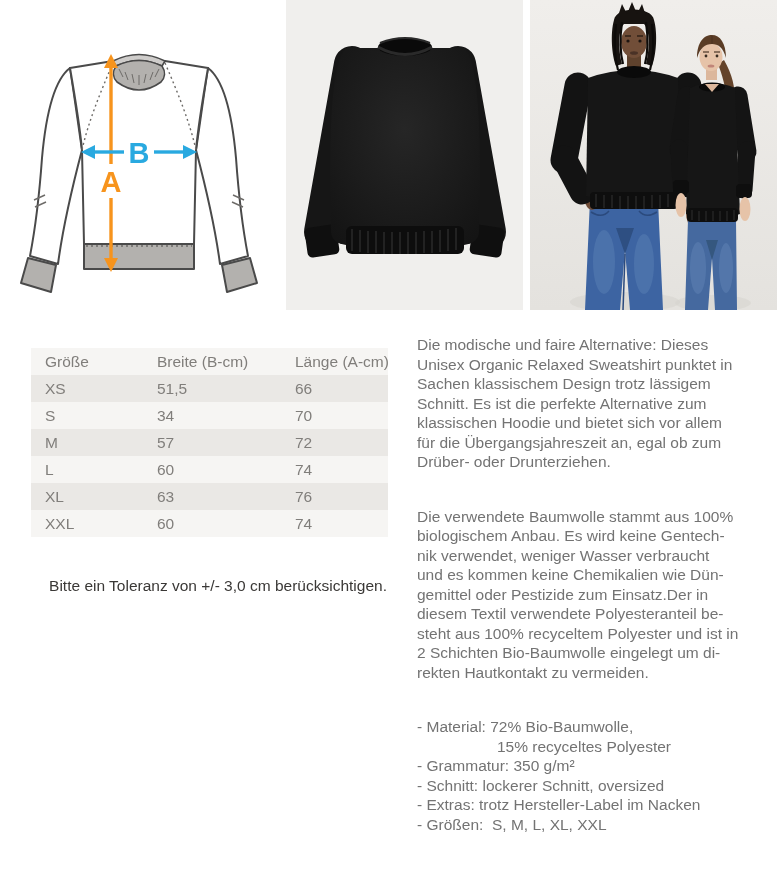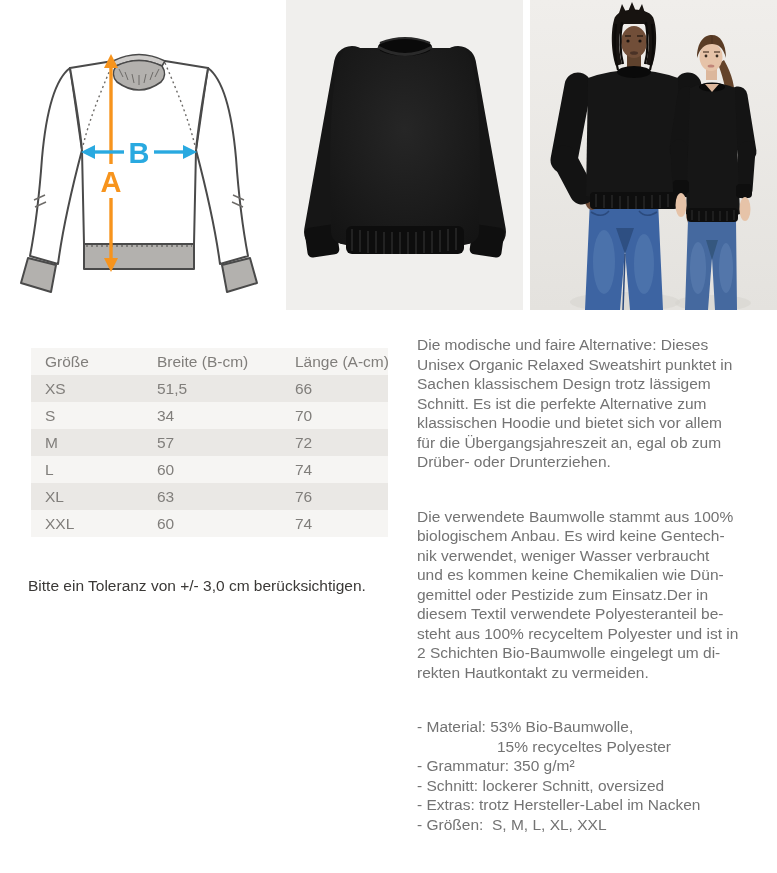--- a/index.html
+++ b/index.html
@@ -28,21 +28,21 @@
   }
   #size-table col.c1{width:112px;}
   #size-table col.c2{width:138px;}
   #size-table col.c3{width:107px;}
   #size-table tr.light{background:#f6f5f3;margin-top:16px;}
   #size-table tr.dark{background:#eae8e5;}
 
   
   #tolerance-note{
     left:28px;top:577px;width:380px;
-    font-size:15.5px;color:#3a3836;
+    font-size:15.5px;color:#3a3836;text-align:center;
   }
 
   
   #description{
     left:417px;top:335px;width:356px;
     font-size:15.5px;line-height:19.5px;color:#737373;
   }
   #description p{margin:0 0 35px 0;white-space:pre-line;}
   .spec-line{white-space:pre-wrap;line-height:19.5px;}
   .spec-line.indent{padding-left:80px;}
@@ -284,20 +284,20 @@
   <p>Die verwendete Baumwolle stammt aus 100%
 biologischem Anbau. Es wird keine Gentech-
 nik verwendet, weniger Wasser verbraucht
 und es kommen keine Chemikalien wie Dün-
 gemittel oder Pestizide zum Einsatz.Der in
 diesem Textil verwendete Polyesteranteil be-
 steht aus 100% recyceltem Polyester und ist in
 2 Schichten Bio-Baumwolle eingelegt um di-
 rekten Hautkontakt zu vermeiden.</p>
   <div>
-    <div class="spec-line">- Material: 53% Bio-Baumwolle,</div>
+    <div class="spec-line">- Material: 72% Bio-Baumwolle,</div>
     <div class="spec-line indent">15% recyceltes Polyester</div>
     <div class="spec-line">- Grammatur: 350 g/m²</div>
     <div class="spec-line">- Schnitt: lockerer Schnitt, oversized</div>
     <div class="spec-line">- Extras: trotz Hersteller-Label im Nacken</div>
     <div class="spec-line">- Größen:  S, M, L, XL, XXL</div>
   </div>
 </div>
 
 </body></html>

